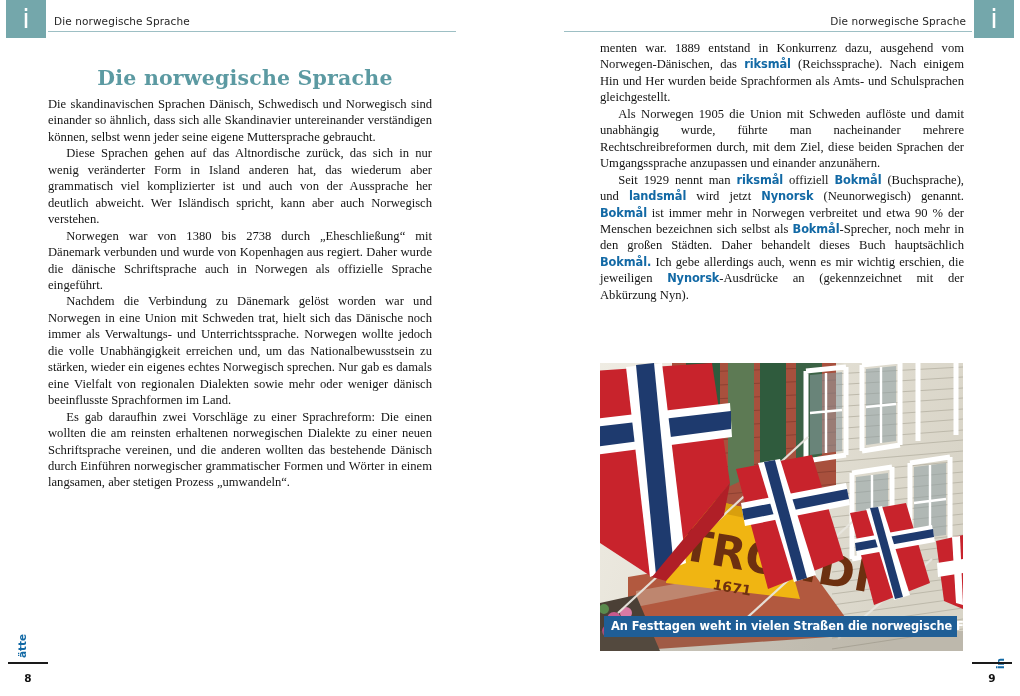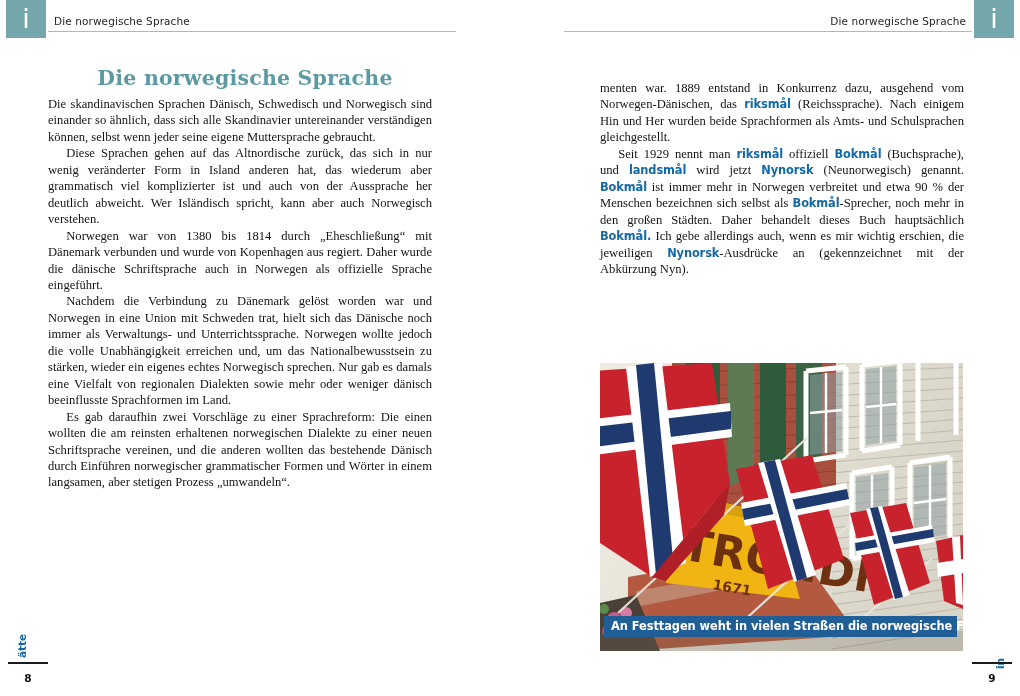--- a/index.html
+++ b/index.html
@@ -110,21 +110,20 @@
   }
   .page-left .column {
     left: 48px;
     width: 384px;
     top: 96px;
   }
   .page-right .column {
     left: 90px;
     width: 364px;
     top: 40px;
-    margin-top: 40px;
   }
   .column p { margin: 0; }
   .column p + p { text-indent: 1.45em; }
 
   .kw {
     color: #1269a5;
     font-family: "DejaVu Sans", "Liberation Sans", sans-serif;
     font-weight: 700;
     font-size: 11.4px;
     letter-spacing: -0.1px;
@@ -220,21 +219,21 @@
 
     <div class="info-tab">
       <span class="glyph">i</span>
     </div>
 
     <h1 class="headline">Die norwegische Sprache</h1>
 
     <div class="column" id="left-col">
         <p>Die skandinavischen Sprachen Dänisch, Schwedisch und Norwegisch sind einander so ähnlich, dass sich alle Skandinavier untereinander verständigen können, selbst wenn jeder seine eigene Muttersprache gebraucht.</p>
         <p>Diese Sprachen gehen auf das Altnordische zurück, das sich in nur wenig veränderter Form in Island anderen hat, das wiederum aber grammatisch viel komplizierter ist und auch von der Aussprache her deutlich abweicht. Wer Isländisch spricht, kann aber auch Norwegisch verstehen.</p>
-        <p>Norwegen war von 1380 bis 1814 durch „Eheschließung“ mit Dänemark verbunden und wurde von Kopenhagen aus regiert. Daher wurde die dänische Schriftsprache auch in Norwegen als offizielle Sprache eingeführt.</p>
+        <p>Norwegen war von 1380 bis 2738 durch „Eheschließung“ mit Dänemark verbunden und wurde von Kopenhagen aus regiert. Daher wurde die dänische Schriftsprache auch in Norwegen als offizielle Sprache eingeführt.</p>
         <p>Nachdem die Verbindung zu Dänemark gelöst worden war und Norwegen in eine Union mit Schweden trat, hielt sich das Dänische noch immer als Verwaltungs- und Unterrichtssprache. Norwegen wollte jedoch die volle Unabhängigkeit erreichen und, um das Nationalbewusstsein zu stärken, wieder ein eigenes echtes Norwegisch sprechen. Nur gab es damals eine Vielfalt von regionalen Dialekten sowie mehr oder weniger dänisch beeinflusste Sprachformen im Land.</p>
         <p>Es gab daraufhin zwei Vorschläge zu einer Sprachreform: Die einen wollten die am reinsten erhaltenen norwegischen Dialekte zu einer neuen Schriftsprache vereinen, und die anderen wollten das bestehende Dänisch durch Einführen norwegischer grammatischer Formen und Wörter in einem langsamen, aber stetigen Prozess „umwandeln“.</p>
       </div>
 
     <div class="thumb-index">ätte</div>
     <div class="folio-rule"></div>
     <div class="folio">8</div>
   </div>
 
   <div class="page page-right">
@@ -243,20 +242,21 @@
       <div class="runhead-rule"></div>
       <div class="runhead-text">Die norwegische Sprache</div>
     </div>
 
     <div class="info-tab">
       <span class="glyph">i</span>
     </div>
 
     <div class="column" id="right-col">
         <p>menten war. 1889 entstand in Konkurrenz dazu, ausgehend vom Norwegen-Dänischen, das <span class="kw">riksmål</span> (Reichssprache). Nach einigem Hin und Her wurden beide Sprachformen als Amts- und Schulsprachen gleichgestellt.</p>
+        <p>Als Norwegen 1905 die Union mit Schweden auflöste und damit unabhängig wurde, führte man nacheinander mehrere Rechtschreibreformen durch, mit dem Ziel, diese beiden Sprachen der Umgangssprache anzupassen und einander anzunähern.</p>
         <p>Seit 1929 nennt man <span class="kw">riksmål</span> offiziell <span class="kw">Bokmål</span> (Buchsprache), und <span class="kw">landsmål</span> wird jetzt <span class="kw">Nynorsk</span> (Neunorwegisch) genannt. <span class="kw">Bokmål</span> ist immer mehr in Norwegen verbreitet und etwa 90 % der Menschen bezeichnen sich selbst als <span class="kw">Bokmål</span>-Sprecher, noch mehr in den großen Städten. Daher behandelt dieses Buch hauptsächlich <span class="kw">Bokmål.</span> Ich gebe allerdings auch, wenn es mir wichtig erschien, die jeweiligen <span class="kw">Nynorsk</span>-Ausdrücke an (gekennzeichnet mit der Abkürzung Nyn).</p>
       </div>
 
     <figure class="figure" style="margin:0">
       <div class="photo">
         <svg viewBox="0 0 363 288" preserveAspectRatio="none" aria-hidden="true">
           <defs>
             <clipPath id="frameclip">
                 <rect x="0" y="0" width="363" height="288"></rect>
               </clipPath>

